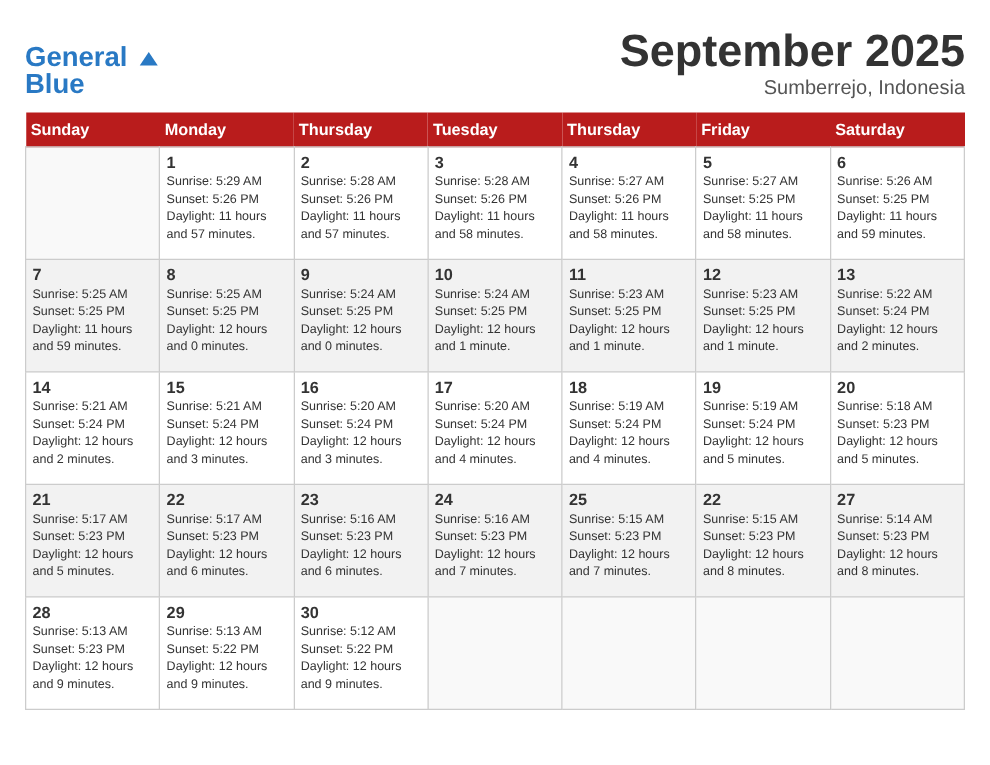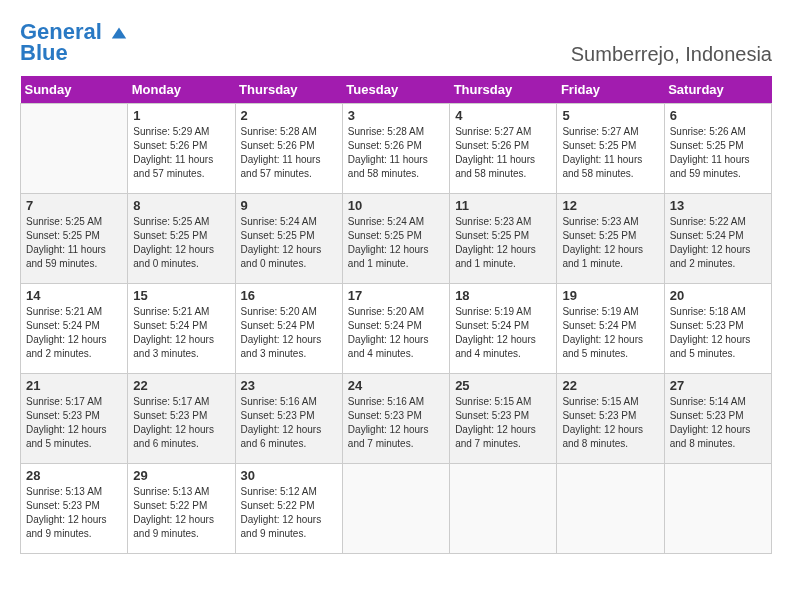--- a/index.html
+++ b/index.html
@@ -36,30 +36,30 @@
     }
     .title-section {
       text-align: right;
     }
     .month-title {
       font-size: 36px;
       font-weight: bold;
       color: #333;
     }
     .subtitle {
-      font-size: 20px;
+      font-size: 16px;
       color: #555;
     }
     table {
       width: 100%;
       border-collapse: collapse;
       font-size: 11px;
     }
     thead tr th {
-      background-color: #a21caf;
+      background-color: #b91c1c;
       color: #fff;
       padding: 6px 4px;
       text-align: left;
       font-size: 13px;
       font-weight: bold;
     }
     tbody tr td {
       border: 1px solid #ccc;
       vertical-align: top;
       padding: 4px 5px;
@@ -102,20 +102,21 @@
           <span>General</span>
           <svg class="logo-icon" viewBox="0 0 20 20" style="display:inline-block;vertical-align:middle;">
             <polygon points="2,16 10,4 18,16" fill="#2979c4"></polygon>
           </svg>
         </span>
       </div>
       <div style="font-size:22px;font-weight:bold;color:#2979c4;margin-top:-4px;">Blue</div>
     </div>
   </div>
   <div class="title-section">
+    <div class="month-title">September 2025</div>
     <div class="subtitle">Sumberrejo, Indonesia</div>
   </div>
 </div>
 
 <table>
   <thead>
     <tr>
     <th>Sunday</th>
         <th>Monday</th>
         <th>Thursday</th>

